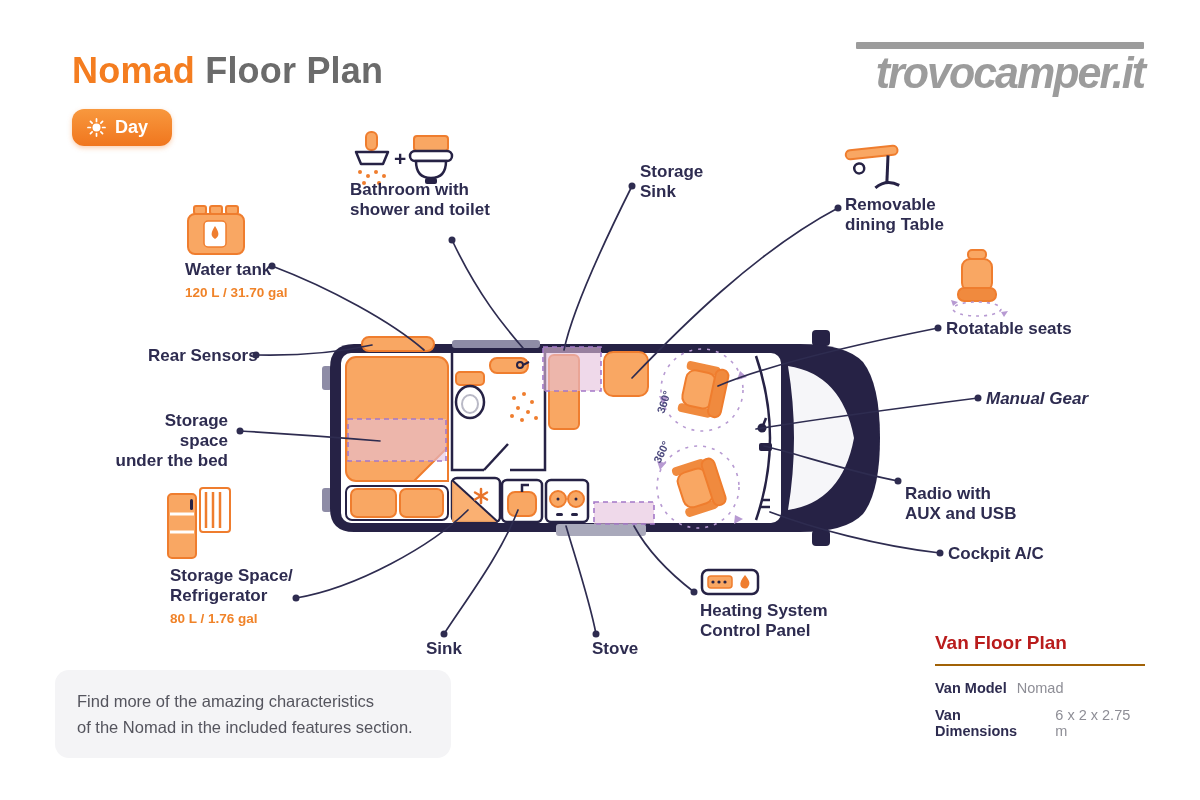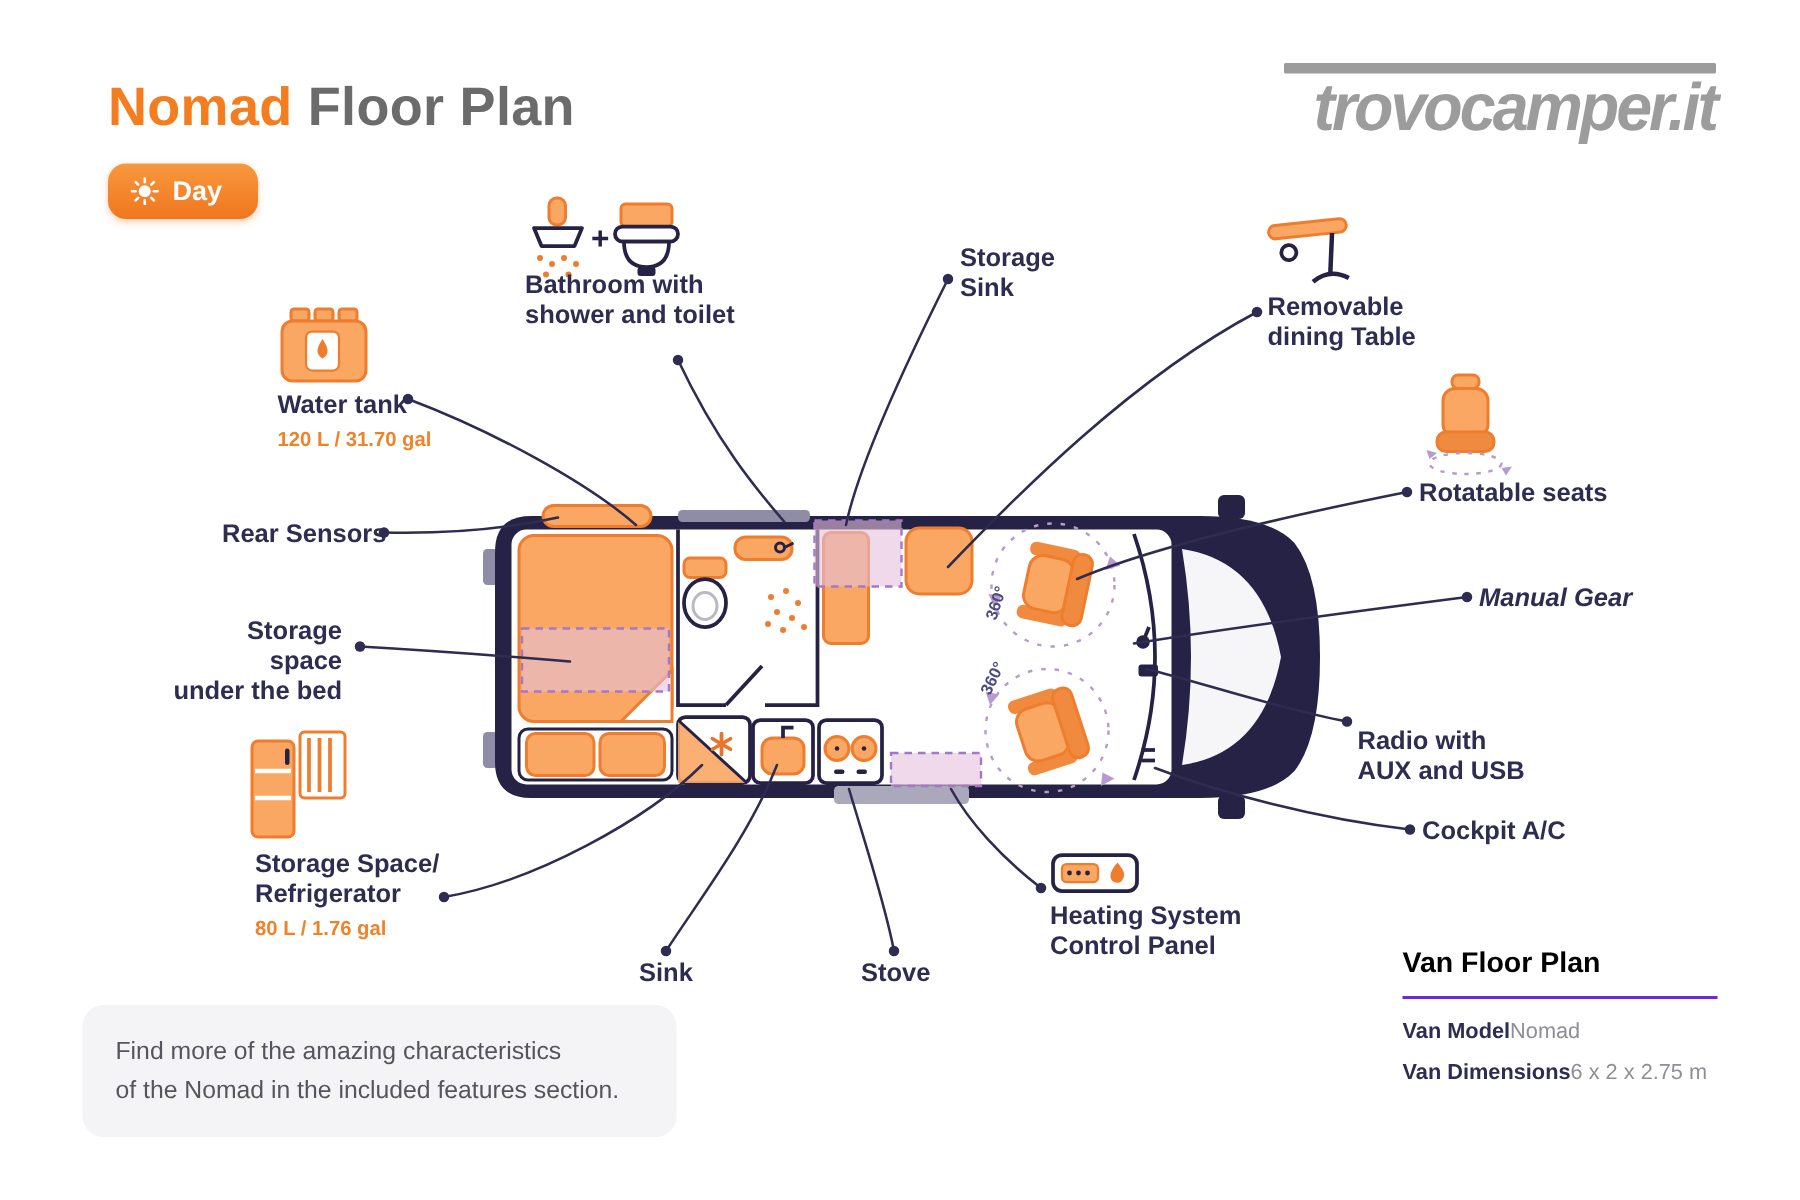--- a/index.html
+++ b/index.html
@@ -30,24 +30,24 @@
   .callout .capacity{color:#f08329;font-size:13.5px;font-weight:700;margin-top:3px;}
   .center{text-align:right;}
   
   .note{
     position:absolute;left:55px;top:670px;width:352px;background:#f4f4f6;border-radius:14px;
     padding:18px 22px;color:#55555e;font-size:16.5px;line-height:26px;
   }
   
   .info-panel{position:absolute;left:935px;top:632px;width:210px;}
   .info-title{
-    font-size:19px;font-weight:700;color:#000000;padding-bottom:10px;margin-bottom:14px;
-    border-bottom:2px solid #6d28d9;
-  }
-  .info-row{display:flex;align-items:flex-start;margin-bottom:11px;}
+    font-size:19px;font-weight:700;color:#b91c1c;padding-bottom:10px;margin-bottom:14px;
+    border-bottom:2px solid #a16207;
+  }
+  .info-row{display:flex;align-items:flex-start;gap:10px;margin-bottom:11px;}
   .info-label{font-size:14.5px;font-weight:700;color:#2e2c50;}
   .info-value{font-size:14.5px;color:#8e8e96;}
   .unit-badge{
     background:#fcecd9;color:#f08329;font-weight:700;font-size:12.5px;
     padding:4px 12px;border-radius:12px;cursor:pointer;
   }
 </style>
 </head>
 <body>
 
@@ -323,21 +323,21 @@
       <div>Refrigerator</div>
     <div class="capacity">80 L / 1.76 gal</div>
   </div>
   <div class="callout" style="left:700px;top:601px;">
     <div>Heating System</div>
       <div>Control Panel</div>
   </div>
   <div class="callout" style="left:426px;top:639px;">
     <div>Sink</div>
   </div>
-  <div class="callout" style="left:574px;top:639px;">
+  <div class="callout" style="left:592px;top:639px;">
     <div>Stove</div>
   </div>
 
   <div class="note">
     <div>Find more of the amazing characteristics</div>
     <div>of the Nomad in the included features section.</div>
   </div>
 
   <div class="info-panel">
     <div class="info-title">Van Floor Plan</div>

